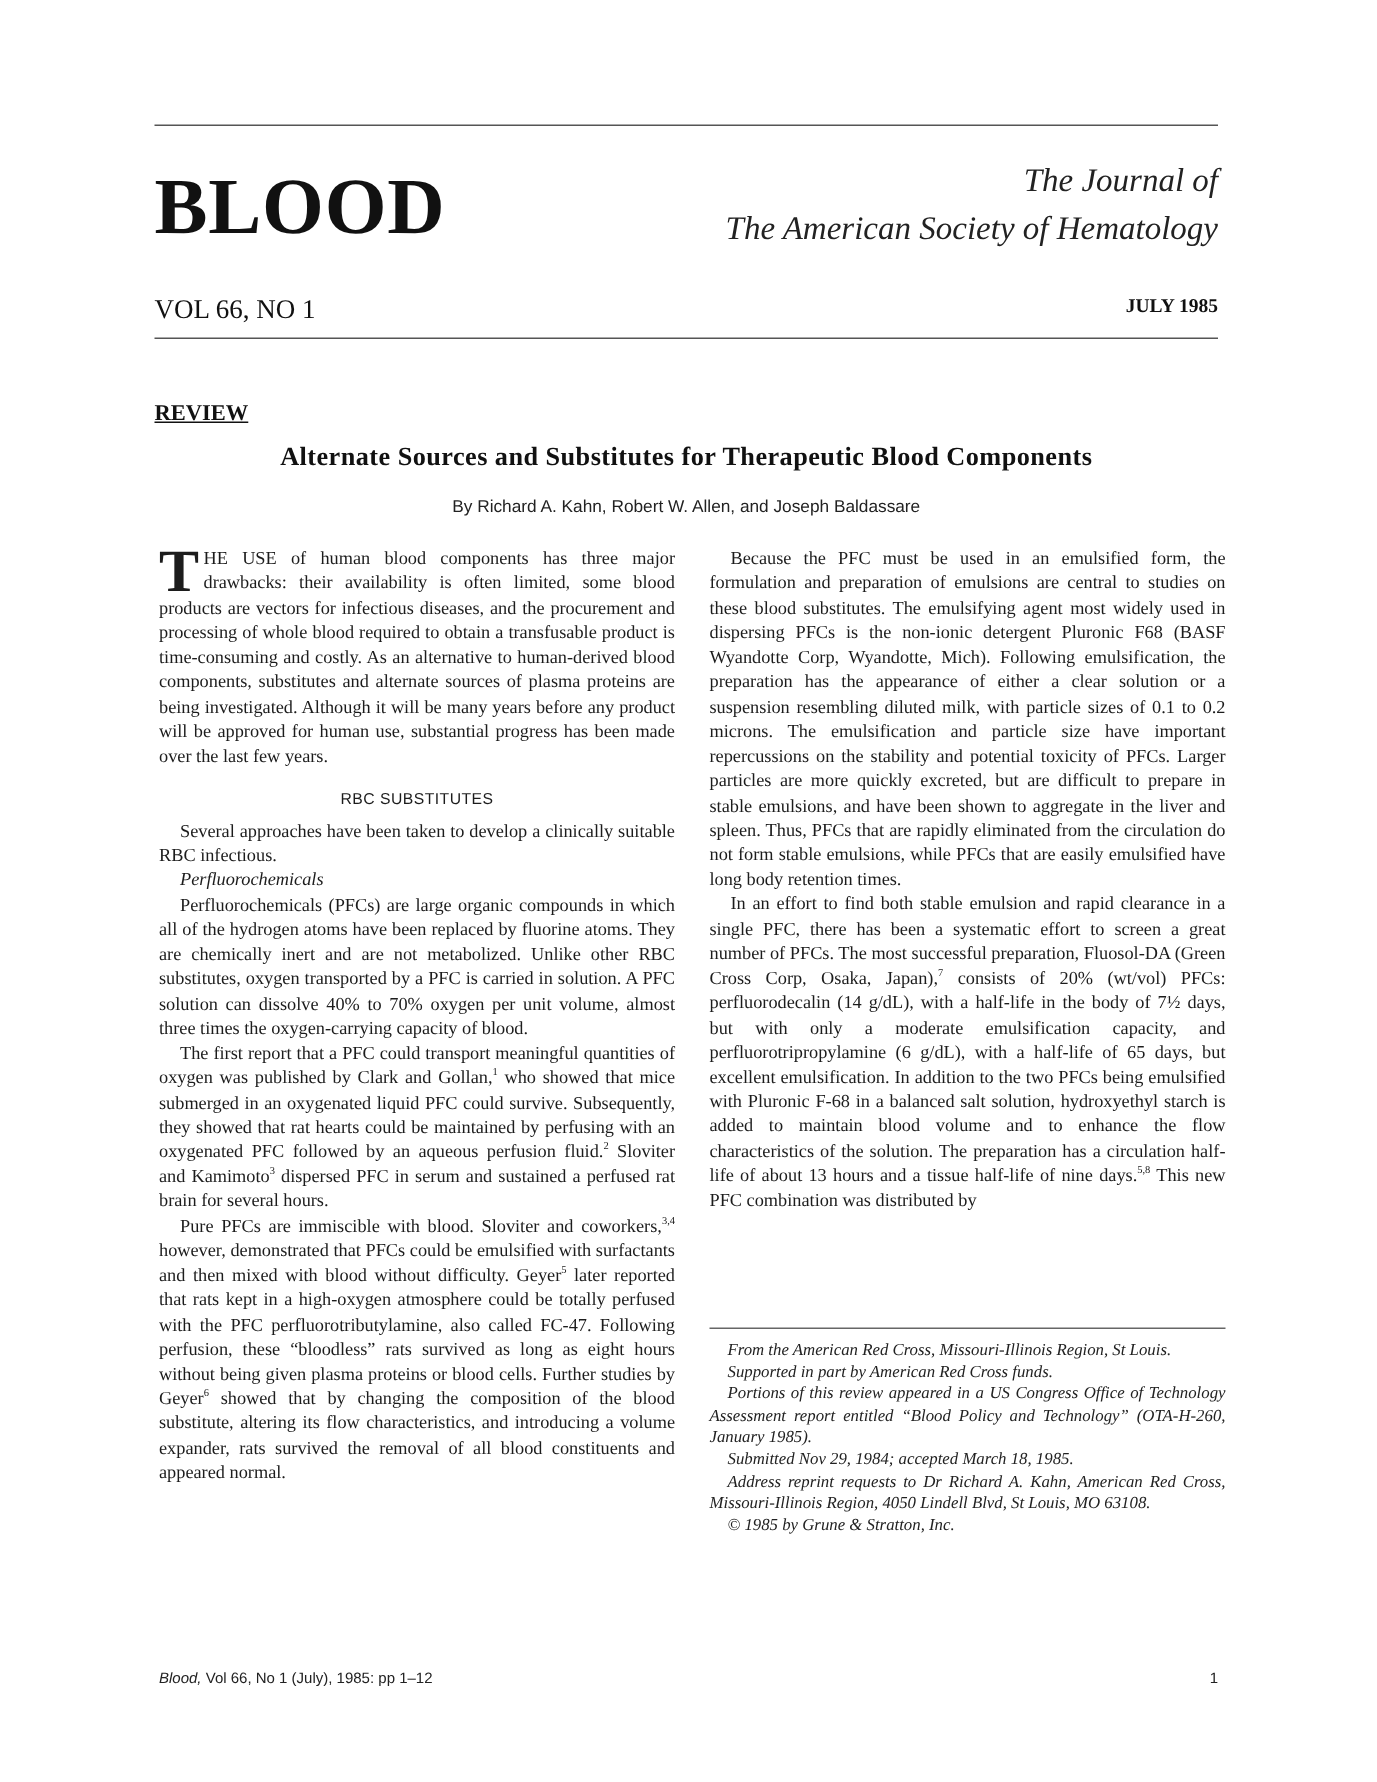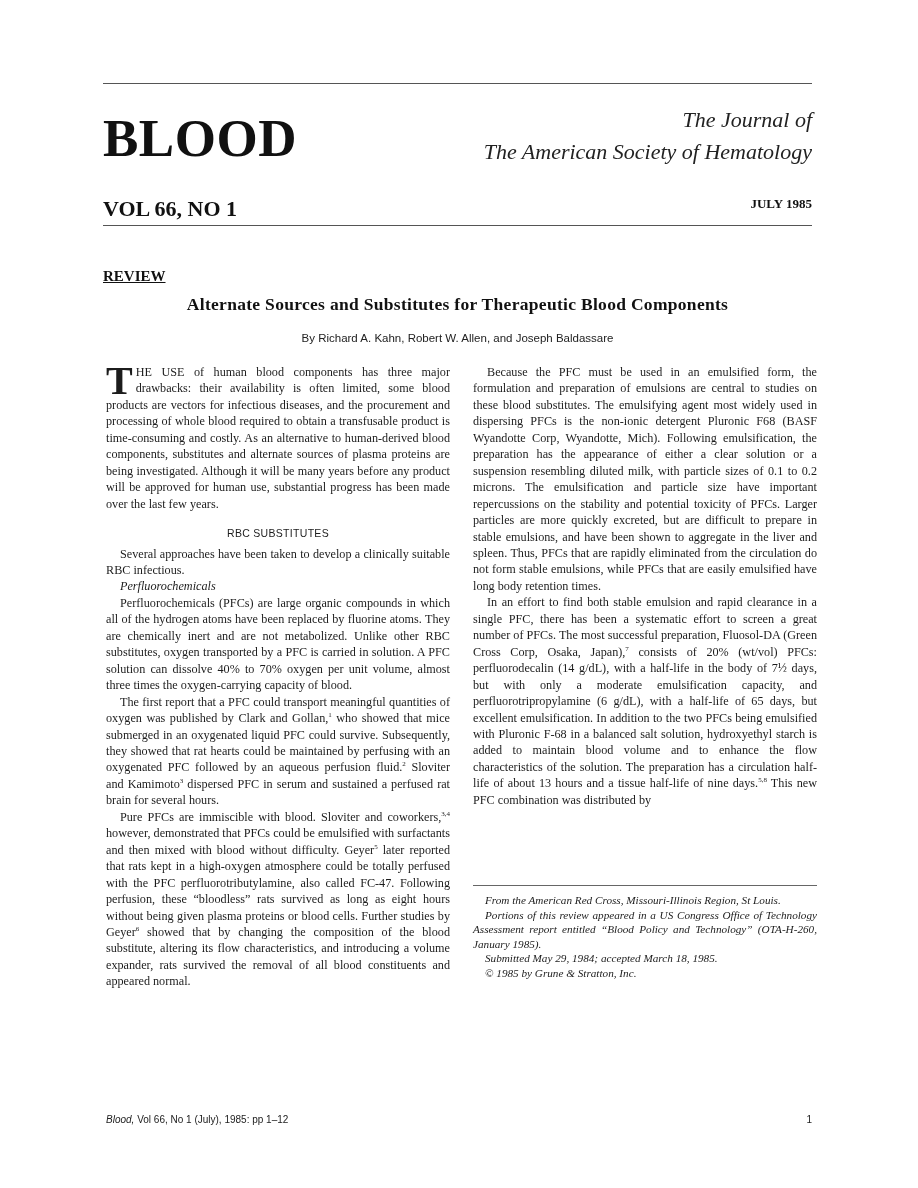--- a/index.html
+++ b/index.html
@@ -5,21 +5,21 @@
   html, body { margin:0; padding:0; background:#ffffff; }
   body { width:918px; height:1188px; position:relative; overflow:hidden; color:#1a1a1a;
          font-family:"Liberation Serif", "DejaVu Serif", serif; }
   .rule { position:absolute; left:103px; width:709px; height:0; border-top:1.5px solid #555; }
   .rule.top { top:83px; }
   .rule.mid { top:225px; }
   .masthead { position:absolute; left:103px; top:112px; font-family:"Liberation Serif", serif;
               font-weight:bold; font-size:53px; letter-spacing:0.5px; line-height:1; color:#111; }
   .journal { position:absolute; right:106px; top:104px; text-align:right; font-style:italic;
              font-size:22px; line-height:32px; color:#222; }
-  .vol { position:absolute; left:103px; top:196px; font-weight:bold; font-size:22px; color:#111; }
+  .vol { position:absolute; left:103px; top:196px; font-weight:normal; font-size:18px; color:#111; }
   .date { position:absolute; right:106px; top:196px; font-weight:bold; font-size:13px; color:#111; }
   .review { position:absolute; left:103px; top:268px; font-weight:bold; font-size:15px;
             text-decoration:underline; color:#111; }
   .title { position:absolute; left:103px; width:709px; top:294px; text-align:center; font-weight:bold;
            font-size:17.5px; letter-spacing:0.3px; color:#111; }
   .authors { position:absolute; left:103px; width:709px; top:332px; text-align:center;
              font-family:"Liberation Sans", sans-serif; font-size:11.5px; color:#222; }
   .col { position:absolute; width:344px; font-size:12.2px; line-height:16.45px; text-align:justify; color:#1c1c1c; }
   .col.left { left:106px; top:364px; }
   .col.right { left:473px; top:364px; }
@@ -68,19 +68,21 @@
 </div>
 
 <div class="col right">
   <p>Because the PFC must be used in an emulsified form, the formulation and preparation of emulsions are central to studies on these blood substitutes. The emulsifying agent most widely used in dispersing PFCs is the non-ionic detergent Pluronic F68 (BASF Wyandotte Corp, Wyandotte, Mich). Following emulsification, the preparation has the appearance of either a clear solution or a suspension resembling diluted milk, with particle sizes of 0.1 to 0.2 microns. The emulsification and particle size have important repercussions on the stability and potential toxicity of PFCs. Larger particles are more quickly excreted, but are difficult to prepare in stable emulsions, and have been shown to aggregate in the liver and spleen. Thus, PFCs that are rapidly eliminated from the circulation do not form stable emulsions, while PFCs that are easily emulsified have long body retention times.</p>
   <p><span>In an effort to find both stable emulsion and rapid clearance in a single PFC, there has been a systematic effort to screen a great number of PFCs. The most successful preparation, Fluosol-DA (Green Cross Corp, Osaka, Japan),</span><sup>7</sup><span> consists of 20% (wt/vol) PFCs: perfluorodecalin (14 g/dL), with a half-life in the body of 7½ days, but with only a moderate emulsification capacity, and perfluorotripropylamine (6 g/dL), with a half-life of 65 days, but excellent emulsification. In addition to the two PFCs being emulsified with Pluronic F-68 in a balanced salt solution, hydroxyethyl starch is added to maintain blood volume and to enhance the flow characteristics of the solution. The preparation has a circulation half-life of about 13 hours and a tissue half-life of nine days.</span><sup>5,8</sup><span> This new PFC combination was distributed by</span></p>
 </div>
 
 <div class="fn-rule"></div>
 <div class="footnotes">
   <p>From the American Red Cross, Missouri-Illinois Region, St Louis.</p>
+  <p>Supported in part by American Red Cross funds.</p>
   <p>Portions of this review appeared in a US Congress Office of Technology Assessment report entitled “Blood Policy and Technology” (OTA-H-260, January 1985).</p>
-  <p>Submitted May 29, 1984; accepted March 18, 1985.</p>
+  <p>Submitted Nov 29, 1984; accepted March 18, 1985.</p>
+  <p>Address reprint requests to Dr Richard A. Kahn, American Red Cross, Missouri-Illinois Region, 4050 Lindell Blvd, St Louis, MO 63108.</p>
   <p>© 1985 by Grune &amp; Stratton, Inc.</p>
 </div>
 
 <div class="footer-left"><i>Blood,</i><span> Vol 66, No 1 (July), 1985: pp 1–12</span></div>
 <div class="footer-right">1</div>
 
 </body></html>

